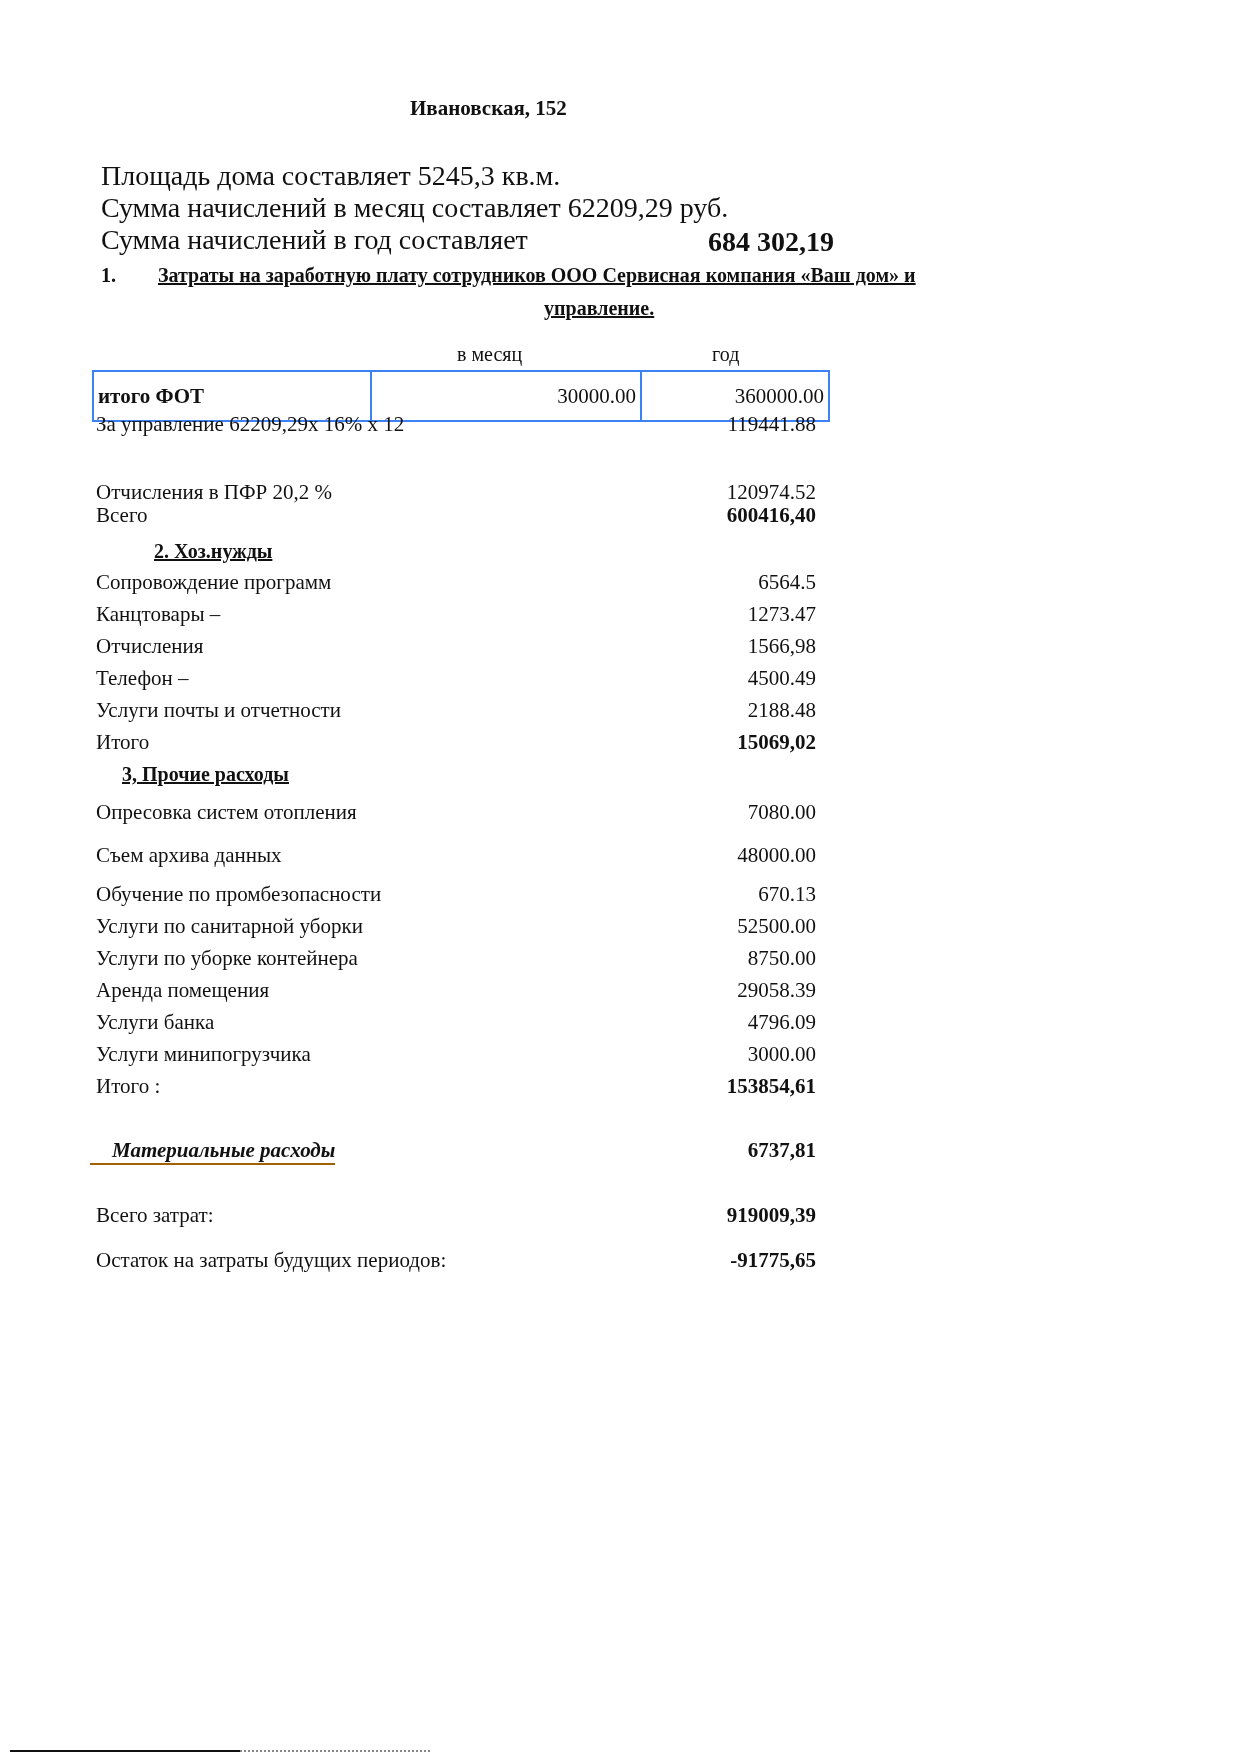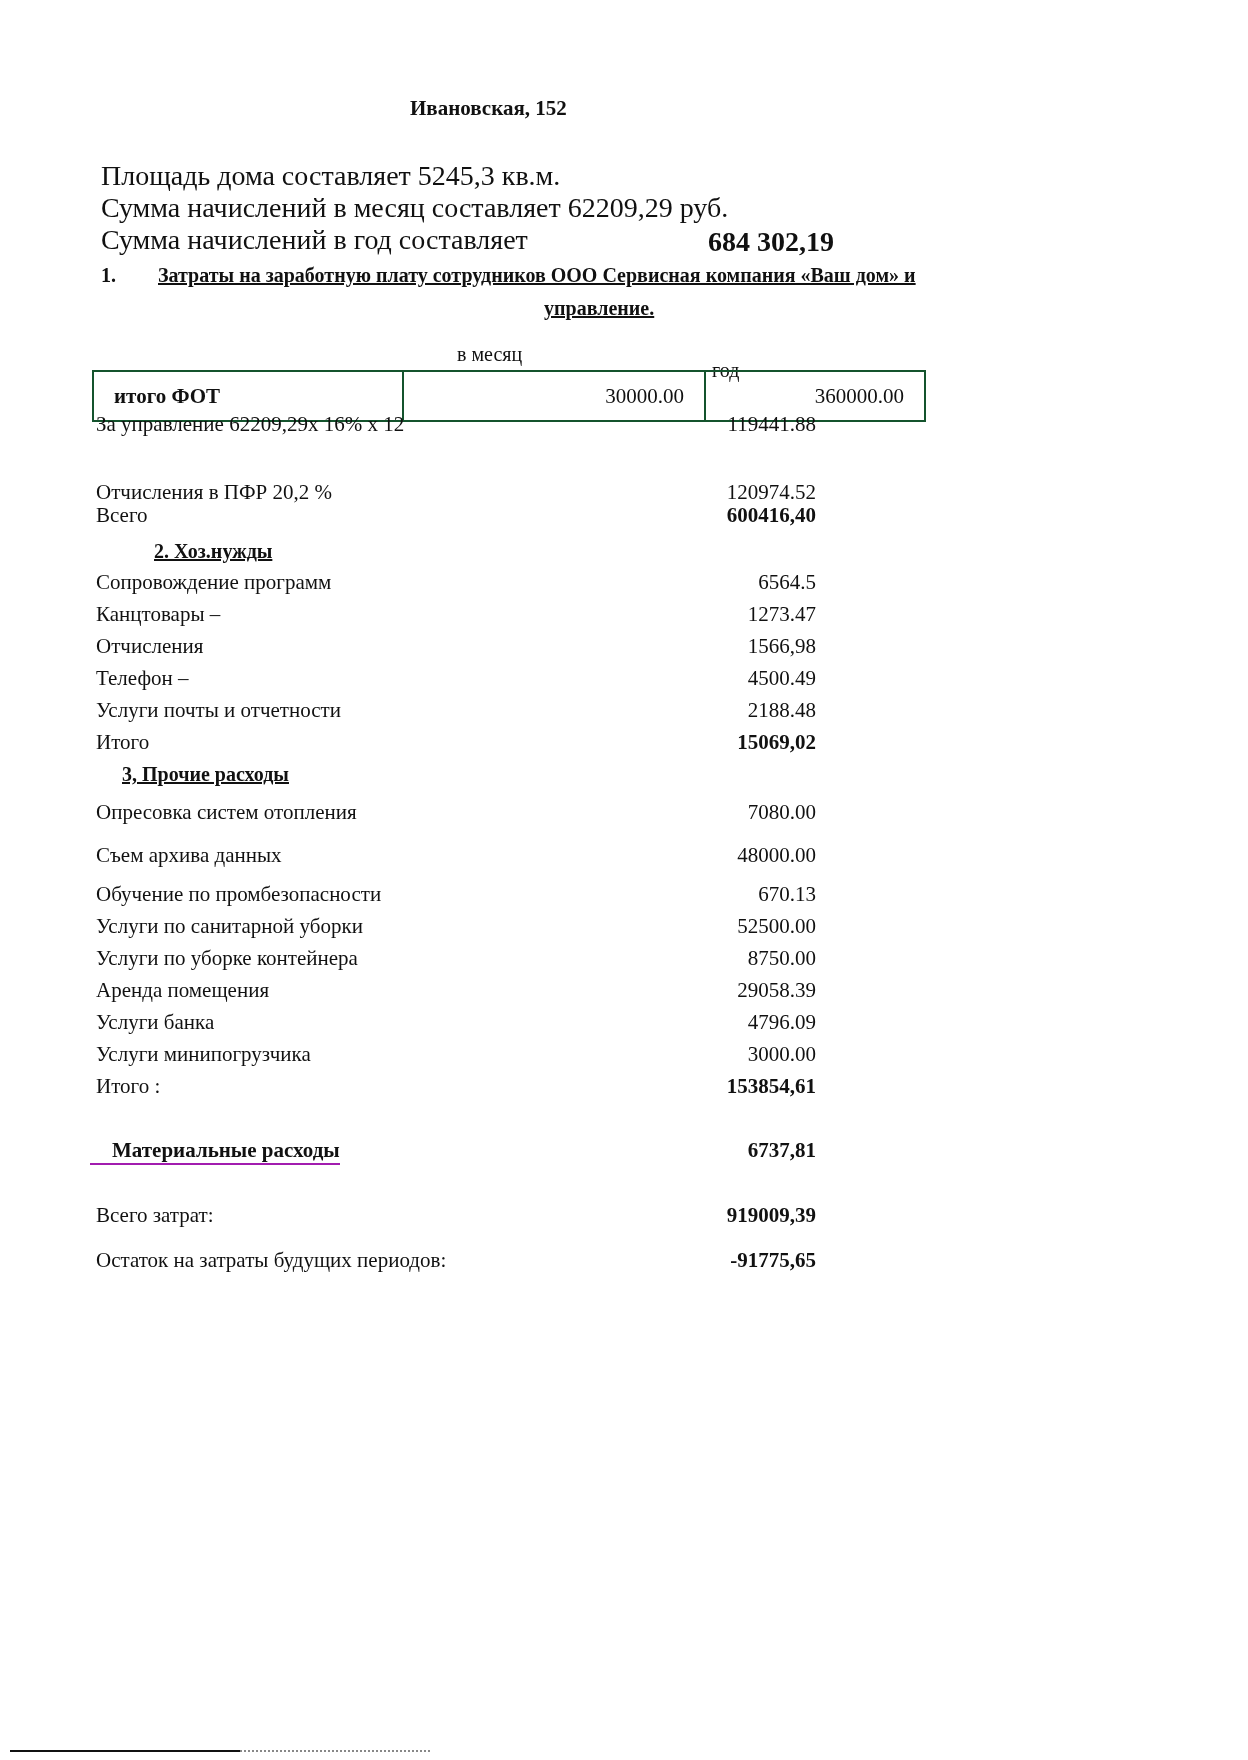--- a/index.html
+++ b/index.html
@@ -7,21 +7,21 @@
          font-family:"Liberation Serif", "DejaVu Serif", serif; color:#111; }
   .abs { position:absolute; white-space:nowrap; }
   .title { left:410px; top:96px; font-size:21px; font-weight:bold; }
   .info { font-size:28px; left:101px; }
   .bold { font-weight:bold; }
   .section1-num { left:101px; top:264px; font-size:20px; font-weight:bold; }
   .section1-title { left:158px; top:264px; font-size:20px; font-weight:bold; text-decoration:underline; }
   .section1-title2 { left:544px; top:297px; font-size:20px; font-weight:bold; text-decoration:underline; }
   .col-head { font-size:20px; top:343px; }
   table.fot { position:absolute; left:92px; top:370px; border-collapse:collapse; }
-  table.fot td { border:2px solid #14532d; height:48px; font-size:21px; padding:0 20px; }
+  table.fot td { border:2px solid #3b82f6; height:48px; font-size:21px; padding:0 4px; }
   table.fot td.lbl { width:268px; font-weight:bold; }
   table.fot td.num { text-align:right; }
   .row { position:absolute; left:96px; width:720px; height:30px; font-size:21px; }
   .row .label { position:absolute; left:0; top:0; }
   .row .value { position:absolute; right:0; top:0; text-align:right; }
   .sec-head { font-size:20px; font-weight:bold; text-decoration:underline; }
   .bottom-line { position:absolute; left:10px; top:1750px; width:230px; height:2px; background:#111; }
   .bottom-dots { position:absolute; left:240px; top:1750px; width:190px; height:1px; border-top:2px dotted #888; }
 </style>
 </head>
@@ -34,21 +34,21 @@
   <div class="abs info" style="top:160px;">Площадь дома составляет 5245,3 кв.м.</div>
   <div class="abs info" style="top:192px;">Сумма начислений в месяц составляет 62209,29 руб.</div>
   <div class="abs info" style="top:224px;">Сумма начислений в год составляет</div>
   <div class="abs info bold" style="top:226px; left:708px;">684 302,19</div>
 
   <div class="abs section1-num">1.</div>
   <div class="abs section1-title">Затраты на заработную плату сотрудников ООО Сервисная компания «Ваш дом» и</div>
   <div class="abs section1-title2">управление.</div>
 
   <div class="abs col-head" style="left:457px;">в месяц</div>
-  <div class="abs col-head" style="left:712px;margin-top:16px;">год</div>
+  <div class="abs col-head" style="left:712px;">год</div>
 
   <table class="fot">
     <tbody>
         <tr>
       <td class="lbl">итого ФОТ</td>
       <td class="num" style="width:260px;">30000.00</td>
       <td class="num" style="width:178px;">360000.00</td>
     </tr>
   </tbody>
     </table>
@@ -126,21 +126,21 @@
   <div class="row" style="top:1042px;">
     <span class="label">Услуги минипогрузчика</span>
     <span class="value">3000.00</span>
   </div>
   <div class="row" style="top:1074px;">
     <span class="label">Итого :</span>
     <span class="value bold">153854,61</span>
   </div>
 
   <div class="row" style="top:1138px;">
-    <span class="label bold" style="text-decoration:underline; padding-left:22px; border-bottom:2px solid #a21caf; text-decoration:none; left:-6px;">Материальные расходы</span>
+    <span class="label bold" style="text-decoration:underline; padding-left:22px; border-bottom:2px solid #a16207; text-decoration:none; left:-6px;font-style:italic;">Материальные расходы</span>
     <span class="value bold">6737,81</span>
   </div>
 
   <div class="row" style="top:1203px;">
     <span class="label">Всего затрат:</span>
     <span class="value bold">919009,39</span>
   </div>
   <div class="row" style="top:1248px;">
     <span class="label">Остаток на затраты будущих периодов:</span>
     <span class="value bold">-91775,65</span>

